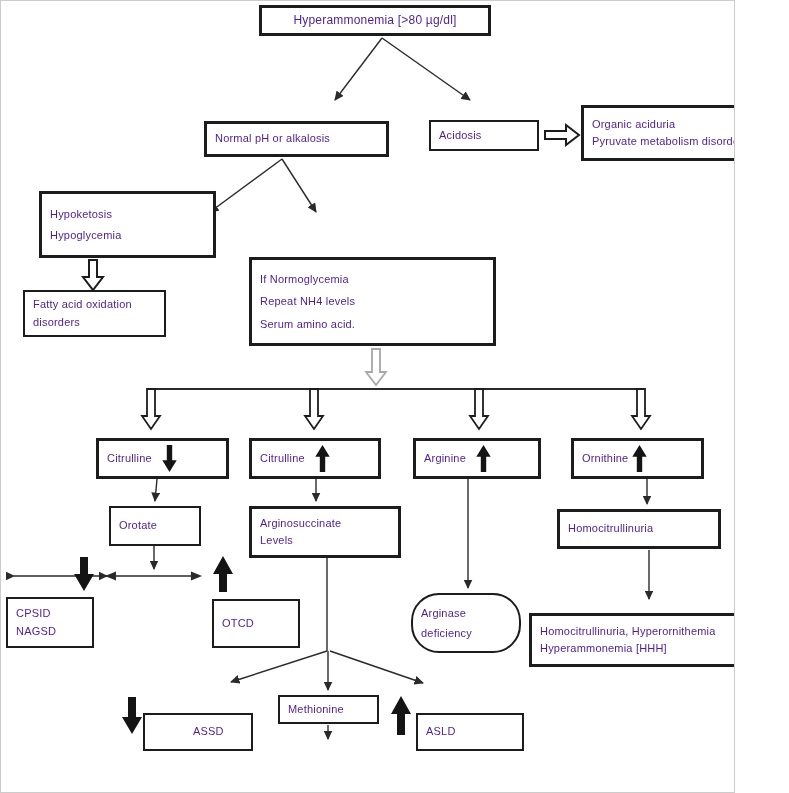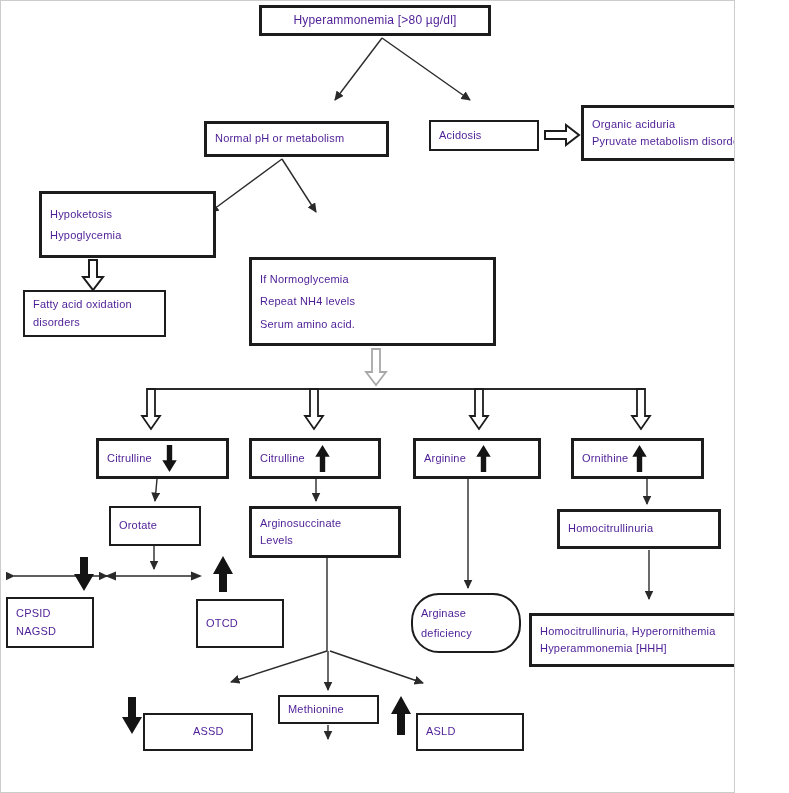--- a/index.html
+++ b/index.html
@@ -140,21 +140,21 @@
     <g>
       <line x1="648" y1="549" x2="648" y2="598" stroke="#2a2a2a" stroke-width="1.4" marker-end="url(#ah)"></line>
     </g>
   </svg>
 
   <div class="node heavy center" style="left:258px;top:4px;width:232px;height:31px;font-size:12px;">
     <span class="lbl">Hyperammonemia [&gt;80 µg/dl]</span>
   </div>
 
   <div class="node heavy" style="left:203px;top:120px;width:185px;height:36px;">
-    <span class="lbl">Normal pH or metabolism</span>
+    <span class="lbl">Normal pH or alkalosis</span>
   </div>
 
   <div class="node" style="left:428px;top:119px;width:110px;height:31px;">
     <span class="lbl">Acidosis</span>
   </div>
 
   <div class="node heavy" style="left:580px;top:104px;width:206px;height:56px;">
     <span class="lbl">Organic aciduria
 Pyruvate metabolism disorder</span>
   </div>
@@ -222,21 +222,21 @@
 
   <div class="node heavy" style="left:556px;top:508px;width:164px;height:40px;">
     <span class="lbl">Homocitrullinuria</span>
   </div>
 
   <div class="node" style="left:5px;top:596px;width:88px;height:51px;">
     <span class="lbl">CPSID
 NAGSD</span>
   </div>
 
-  <div class="node" style="left:195px;top:598px;width:88px;height:49px;">
+  <div class="node" style="left:211px;top:598px;width:88px;height:49px;">
     <span class="lbl">OTCD</span>
   </div>
 
   <div class="node" style="left:410px;top:592px;width:110px;height:60px;line-height:1.85;border-radius:28px;">
     <span class="lbl">Arginase
 deficiency</span>
   </div>
 
   <div class="node heavy" style="left:528px;top:612px;width:246px;height:54px;">
     <span class="lbl">Homocitrullinuria, Hyperornithemia

